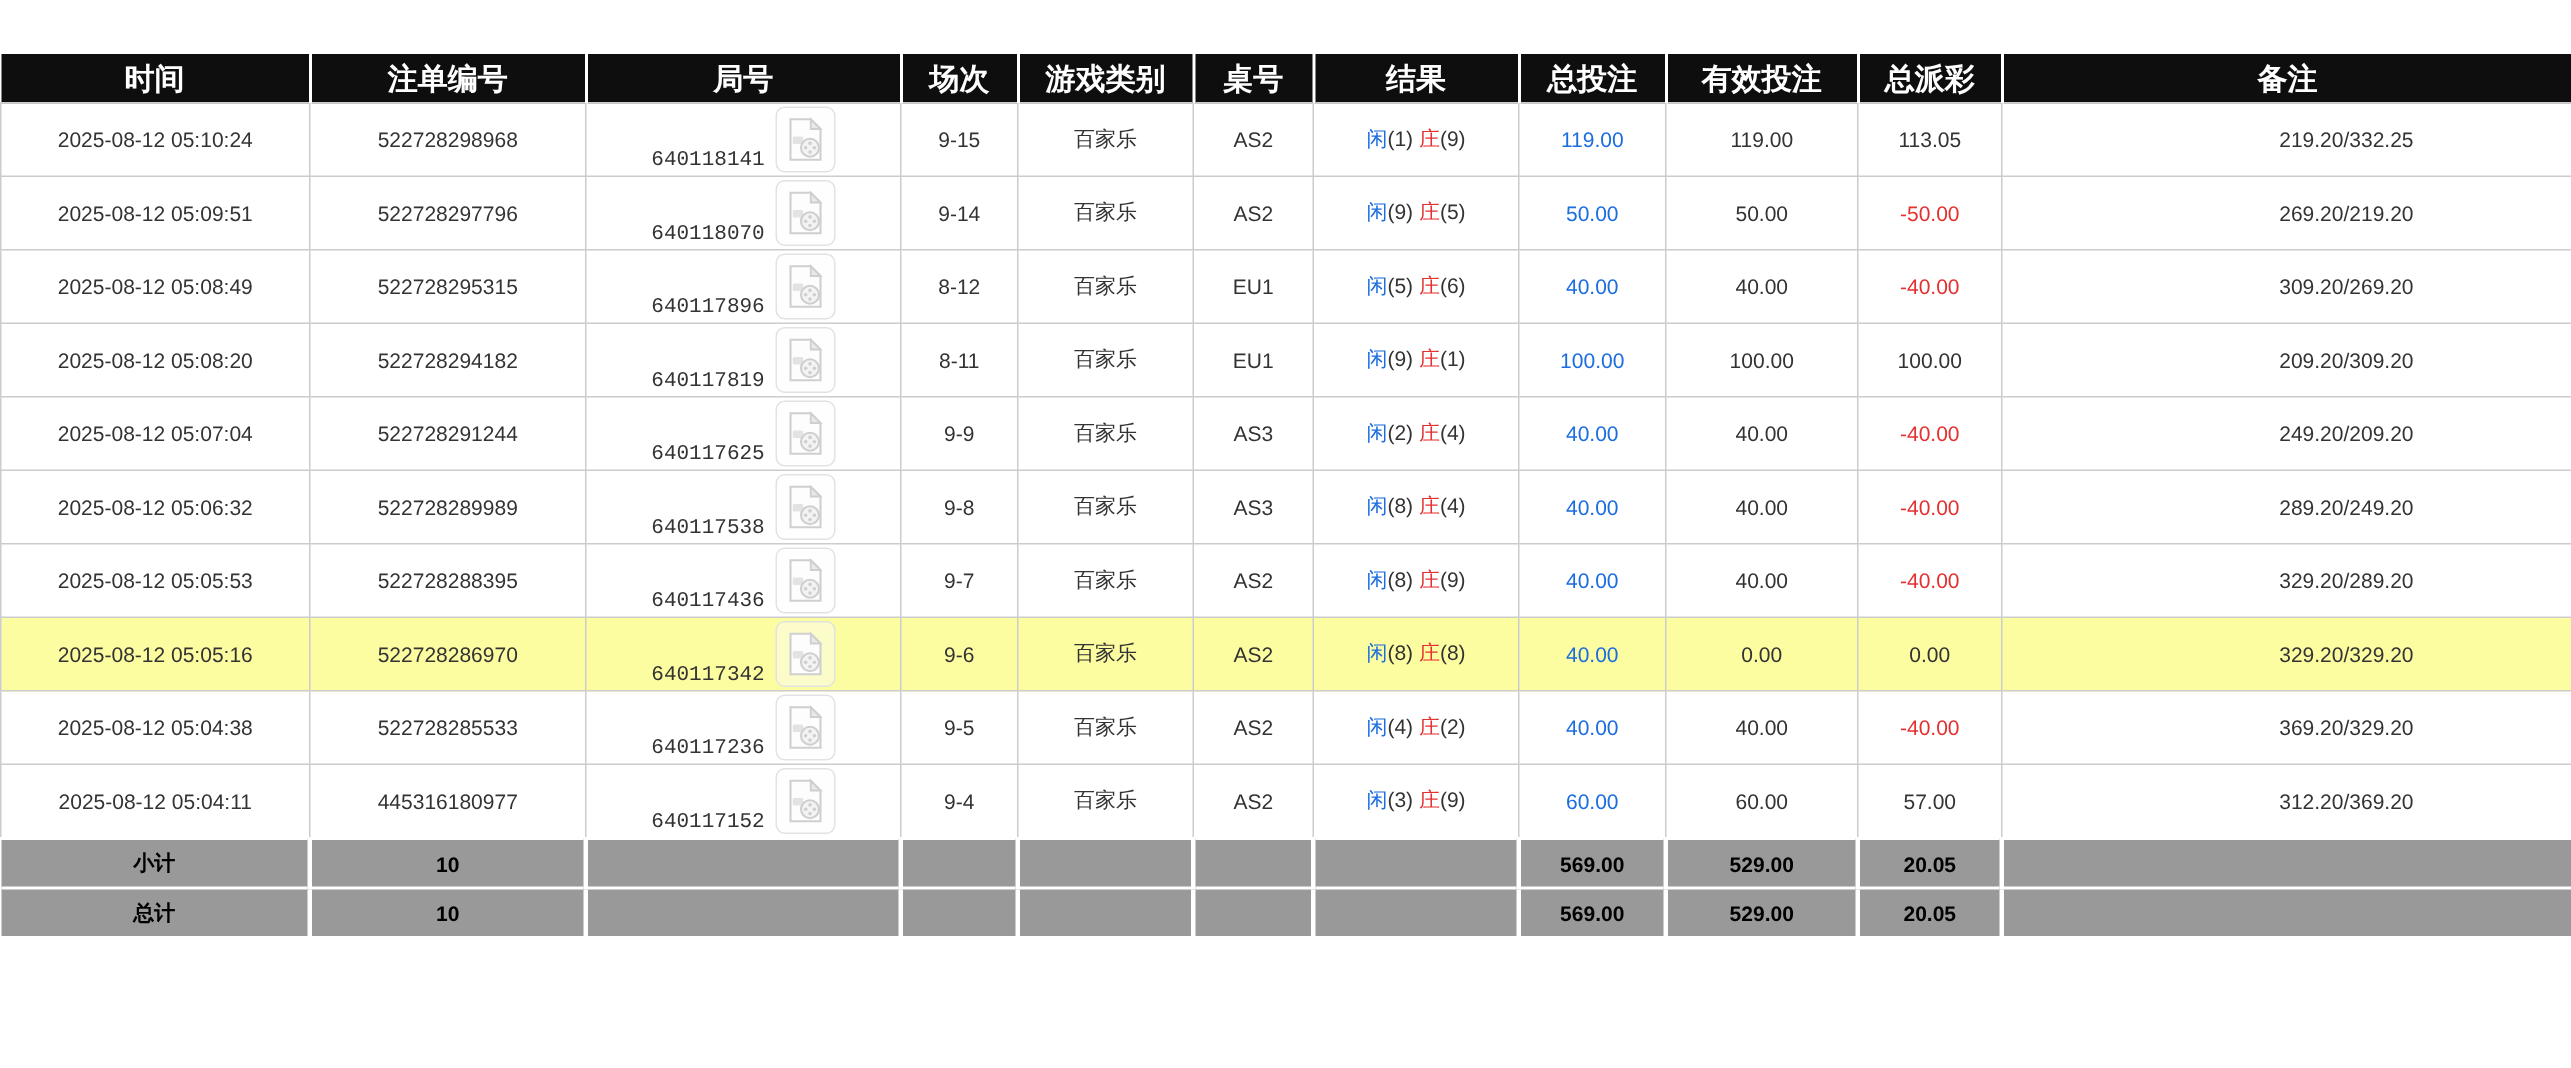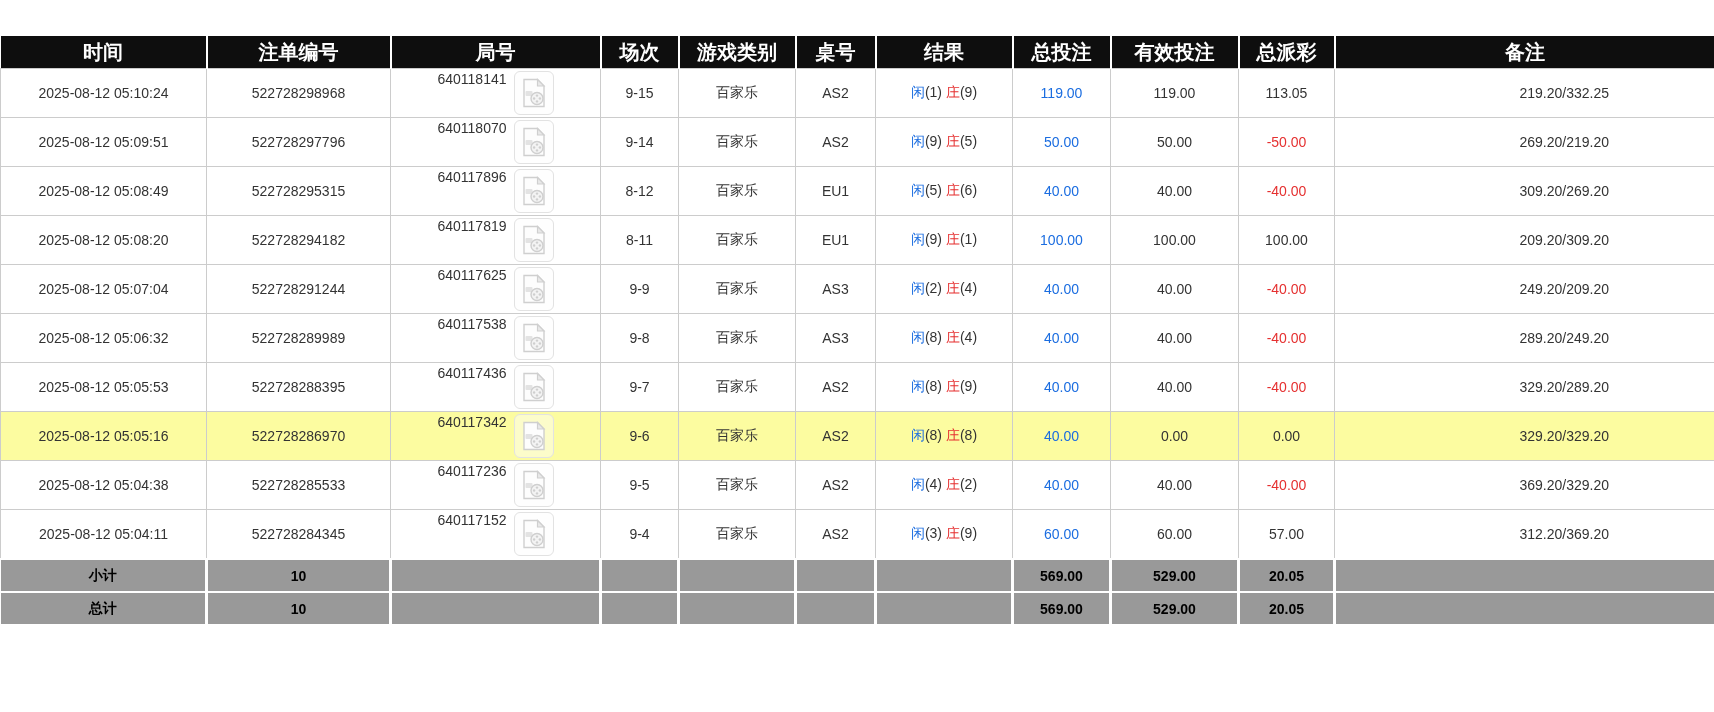--- a/index.html
+++ b/index.html
@@ -30,21 +30,21 @@
     text-align:center;font-size:14px;color:var(--text);
     padding:0 4px;background:#ffffff;
   }
   tbody tr.highlight td{background:var(--highlight);}
   td.remark-cell{text-align:right;padding-right:105px;}
   th.remark-head{text-align:center;}
   .blue{color:var(--blue);}
   .red{color:var(--red);}
   .neg{color:var(--red);}
   .result-score{color:var(--text);}
-  .round-wrap{display:inline-flex;align-items:flex-start;justify-content:center;gap:7px;}
+  .round-wrap{display:inline-flex;align-items:flex-end;justify-content:center;gap:7px;font-family:Liberation Mono, monospace;}
   .icon-box{
     display:inline-flex;align-items:center;justify-content:center;
     width:38px;height:42px;border:1px solid #e2e2e2;border-radius:6px;
     background:rgba(252,252,252,0.45);cursor:pointer;
   }
   tfoot td{
     background:var(--footer-bg);color:#000000;font-weight:bold;
     font-size:14px;height:31px;text-align:center;padding:0 4px;
     border-right:3px solid #ffffff;border-top:2px solid #ffffff;
   }
@@ -367,21 +367,21 @@
       <span class="blue">闲</span><span class="result-score">(4)</span>
       <span class="red">庄</span><span class="result-score">(2)</span>
     </td>
     <td class="blue">40.00</td>
     <td>40.00</td>
     <td class="neg">-40.00</td>
     <td class="remark-cell">369.20/329.20</td>
   </tr>
         <tr>
     <td>2025-08-12 05:04:11</td>
-    <td>522728284345</td>
+    <td>445316180977</td>
     <td>
       <span class="round-wrap">
         <span>640117152</span>
         <span class="icon-box">
           <svg width="26" height="30" viewBox="0 0 26 30" aria-hidden="true">
             <path d="M3 1.5 h13.5 l6.5 6.5 v20.5 h-20 z" fill="#fdfdfd" stroke="#cfcfcf" stroke-width="1.4"></path>
             <path d="M16.5 1.5 l6.5 6.5 h-6.5 z" fill="#e9e9e9" stroke="#cfcfcf" stroke-width="1.2"></path>
             <rect x="4.5" y="13" width="7" height="5" rx="1" fill="#e3e3e3"></rect>
             <circle cx="16" cy="20.5" r="6" fill="#f3f3f3" stroke="#cfcfcf" stroke-width="1.4"></circle>
             <circle cx="16" cy="17.6" r="1.2" fill="#cfcfcf"></circle>

